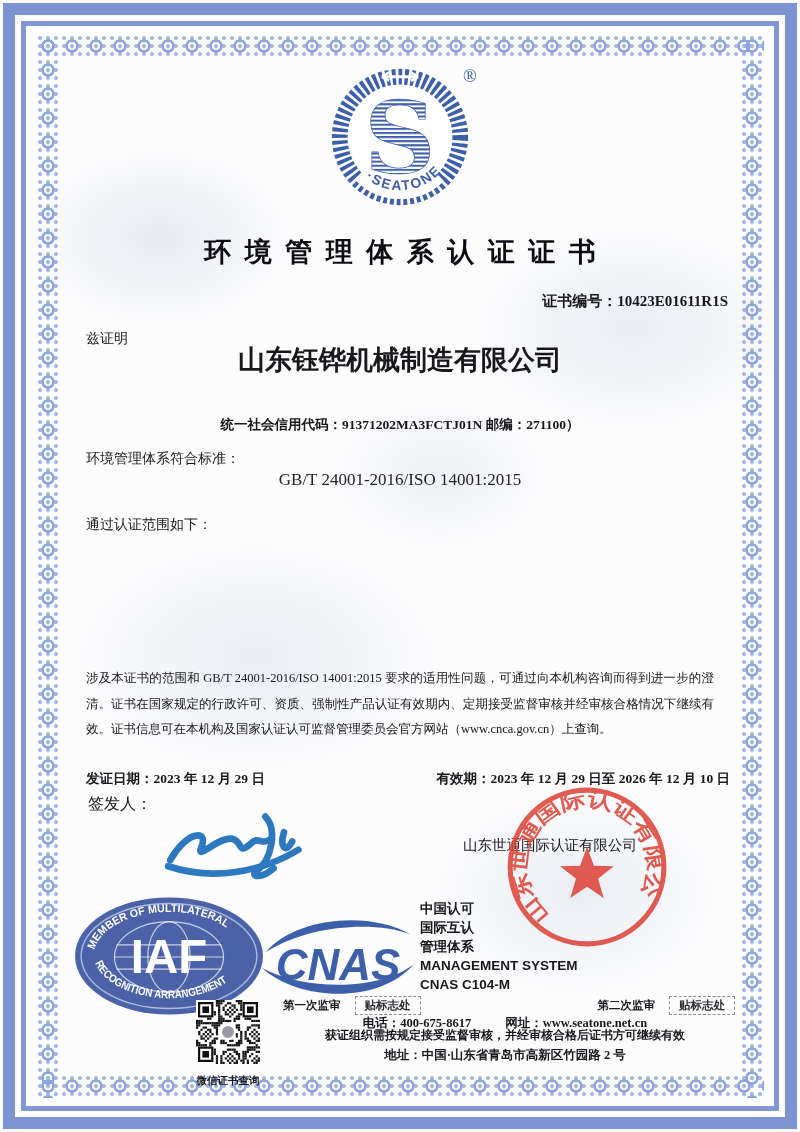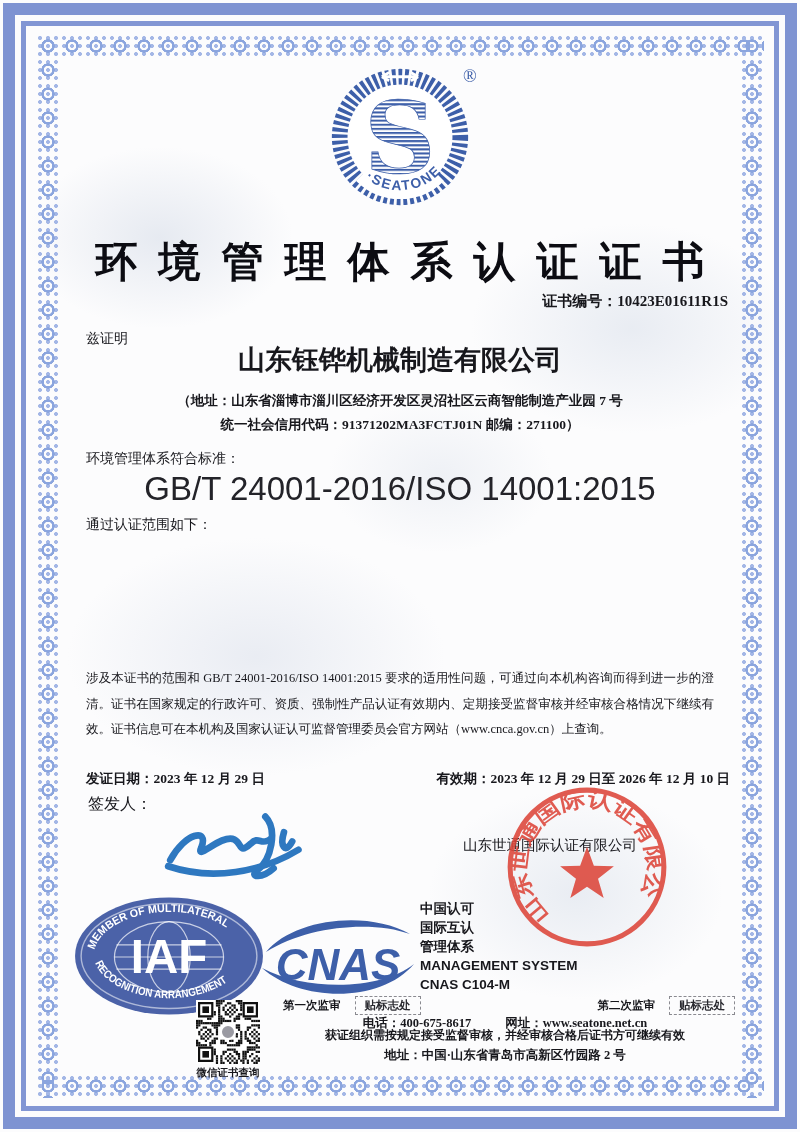--- a/index.html
+++ b/index.html
@@ -28,50 +28,50 @@
   .orn-bottom{bottom:34px; left:36px; right:36px; height:24px;}
   .orn-left{top:34px; bottom:34px; left:36px; width:24px;}
   .orn-right{top:34px; bottom:34px; right:36px; width:24px;}
 
   .abs{position:absolute;}
   .center{left:0; right:0; text-align:center;}
 
   
   .logo{left:318px; top:62px; width:164px; height:150px;}
   .cert-title{top:234px; font-family:"Liberation Sans","DejaVu Sans",sans-serif;
-    font-weight:bold; font-size:42px; letter-spacing:.5em; padding-left:.5em; color:#0c0c12;}
+    font-weight:bold; font-size:27px; letter-spacing:.5em; padding-left:.5em; color:#0c0c12;}
   .cert-no{top:292px; right:72px; font-size:15px; font-weight:bold;}
 
   
   .certify{left:86px; top:330px; font-size:14px;}
   .company{top:342px; font-size:27px; font-weight:bold; font-family:"Liberation Sans","DejaVu Sans",sans-serif;}
   .addr1{top:392px; font-size:13.5px; font-weight:bold;}
   .addr2{top:416px; font-size:13.5px; font-weight:bold;}
   .std-label{left:86px; top:450px; font-size:14px;}
-  .std-value{top:470px; font-size:33px; font-family:Liberation Sans, sans-serif; color:#232329;}
+  .std-value{top:470px; font-size:17px; font-family:Liberation Serif, serif; color:#232329;}
   .scope-label{left:86px; top:516px; font-size:14px;}
   .scope{top:550px; font-size:16px; font-weight:bold; line-height:27px; font-family:"Liberation Sans","DejaVu Sans",sans-serif;}
   .fine-print{left:86px; width:628px; top:666px; font-size:12.5px; line-height:2.05; text-align:justify;}
 
   .dates{top:758px; left:86px; right:70px; display:flex; justify-content:space-between;
     font-size:13.5px; font-weight:bold;margin-top:12px;}
   .signer{left:88px; top:794px; font-size:16px;}
   .signature{left:162px; top:798px; width:155px; height:88px;}
   .issuer{left:428px; top:836px; width:244px; text-align:center; font-size:14.5px;}
   .seal{left:498px; top:778px; width:178px; height:178px; opacity:.87;}
 
   
   .iaf{left:70px; top:894px; width:198px; height:124px;}
   .cnas{left:256px; top:910px; width:164px; height:96px;}
   .cnas-text{left:420px; top:899px; font-size:13.5px; line-height:19px; font-weight:bold;}
   .cnas-text .en{font-family:"Liberation Sans","DejaVu Sans",sans-serif;}
 
   .qr-block{left:192px; top:1000px; width:72px; text-align:center;}
   .qr-block svg{display:block; margin:0 auto; background:#fff;}
-  .qr-caption{font-size:10.5px; margin-top:2px; font-weight:bold;}
+  .qr-caption{font-size:10.5px; margin-top:10px; font-weight:bold;}
 
   
   .audit-row{left:283px; top:996px; width:452px; display:flex; align-items:center;
     font-size:11.5px; font-weight:bold;}
   .audit-row .lbl{margin-right:14px;}
   .sticker{border:1px dashed #8a8a90; padding:1px 9px; color:#2a2a30;}
   .audit-gap{flex:1;}
   .audit-note{left:270px; top:1027px; width:470px; text-align:center; font-size:12px; font-weight:bold;}
   .contact-addr{left:270px; top:1047px; width:470px; text-align:center; font-size:12.5px; font-weight:bold;}
   .contact-tel{left:270px; top:1015px; width:470px; display:flex; justify-content:center; gap:34px;
@@ -110,21 +110,20 @@
     <text x="126" y="16" font-size="15" fill="#3d5fa9" text-anchor="middle">®</text>
   </svg>
 
   <div class="abs center cert-title">环境管理体系认证证书</div>
   <div class="abs cert-no">
     <span>证书编号：</span><span>10423E01611R1S</span>
   </div>
 
   <div class="abs certify">兹证明</div>
   <div class="abs center company">山东钰铧机械制造有限公司</div>
-  <div class="abs center addr1">（地址：山东省淄博市淄川区经济开发区灵沼社区云商智能制造产业园 7 号</div>
   <div class="abs center addr2">统一社会信用代码：91371202MA3FCTJ01N  邮编：271100）</div>
 
   <div class="abs std-label">环境管理体系符合标准：</div>
   <div class="abs center std-value">GB/T 24001-2016/ISO 14001:2015</div>
 
   <div class="abs scope-label">通过认证范围如下：</div>
   <div class="abs center scope">
   </div>
 
   <div class="abs fine-print">涉及本证书的范围和 GB/T 24001-2016/ISO 14001:2015 要求的适用性问题，可通过向本机构咨询而得到进一步的澄清。证书在国家规定的行政许可、资质、强制性产品认证有效期内、定期接受监督审核并经审核合格情况下继续有效。证书信息可在本机构及国家认证认可监督管理委员会官方网站（www.cnca.gov.cn）上查询。</div>

